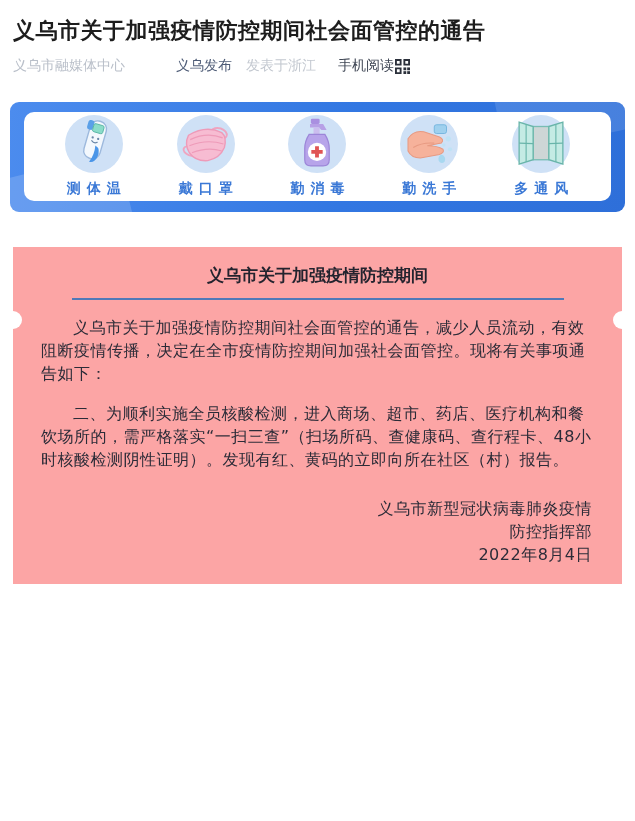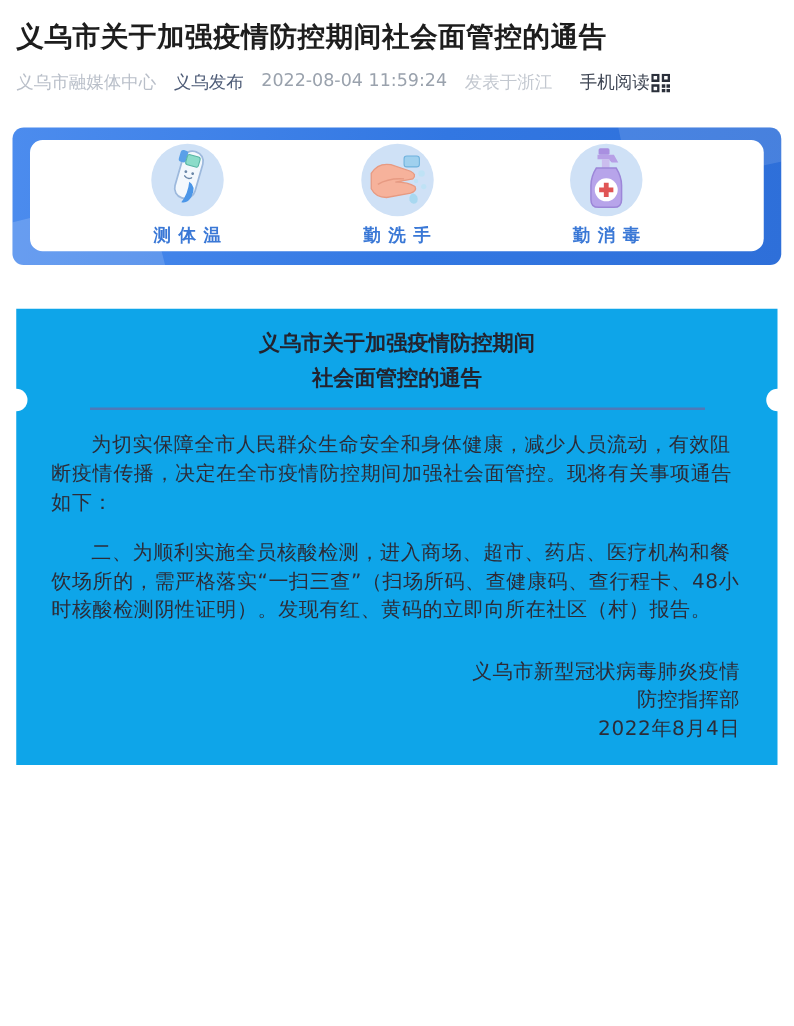--- a/index.html
+++ b/index.html
@@ -14,21 +14,21 @@
     margin: 16px 14px 0 13px;
     font-size: 22px; font-weight: bold; color: #1d1d1d;
     letter-spacing: 0.5px; line-height: 30px;
   }
   .meta-row {
     margin: 11px 14px 0 13px;
     font-size: 14px; display: flex; gap: 14px;
     white-space: nowrap;
   }
   .meta-source   { color: #b9bfc9; }
-  .meta-account  { color: #4e5c77; cursor: pointer; }
+  .meta-account  { color: #4e5c77; cursor: pointer; margin-left: 37px; }
   .meta-time     { color: #9aa2ad; }
   .meta-location { color: #c3c8d0; }
   .meta-mobile   { color: #3f4654; margin-left: 8px; display: flex; align-items: center; gap: 1px; cursor: pointer; }
   .qr-glyph { display: inline-block; line-height: 0; }
   
   .banner {
     position: relative; margin: 27px 10px 0 10px; height: 110px;
     border-radius: 9px; overflow: hidden;
     background: linear-gradient(100deg, #4c8cee 0%, #3277e2 55%, #2e6fd9 100%);
   }
@@ -55,21 +55,21 @@
   }
   .icon-circle svg { width: 56px; height: 56px; overflow: visible; }
   .banner-label {
     margin-top: 7px; font-size: 14px; font-weight: bold; color: #3a78d6;
     letter-spacing: 6px; margin-right: -6px; 
   }
   
   .notice-box {
     position: relative;
     margin: 35px auto 0; width: 609px;
-    background: #0ea5e9;
+    background: #fca5a5;
     padding: 14px 28px 18px 28px;
   }
   .notch { position: absolute; width: 18px; height: 18px; border-radius: 50%; background: #ffffff; top: 64px; }
   .notch-left  { left: -9px; }
   .notch-right { right: -9px; }
   .notice-title {
     text-align: center; font-size: 17px; font-weight: bold; color: #23232e;
     line-height: 28px;
   }
   .notice-divider {
@@ -85,21 +85,20 @@
   .signature div { letter-spacing: 0.5px; }
 </style>
 </head>
 <body>
 
 <h1 class="article-title">义乌市关于加强疫情防控期间社会面管控的通告</h1>
 
 <div class="meta-row">
   <span class="meta-source">义乌市融媒体中心</span>
   <span class="meta-account">义乌发布</span>
-  <span class="meta-time">2022-08-04 11:59:24</span>
   <span class="meta-location">发表于浙江</span>
   <span class="meta-mobile">
     <span>手机阅读</span>
     <span class="qr-glyph">
       <svg width="15" height="15" viewBox="0 0 16 16">
         <g fill="#2b303b">
           <path d="M0 0h7v7H0zM2 2h3v3H2z" fill-rule="evenodd"></path>
           <path d="M9 0h7v7H9zM11 2h3v3h-3z" fill-rule="evenodd"></path>
           <path d="M0 9h7v7H0zM2 11h3v3H2z" fill-rule="evenodd"></path>
           <rect x="9" y="9" width="3" height="3"></rect>
@@ -125,67 +124,93 @@
             <circle cx="29" cy="25" r="1.3" fill="#6a87a8"></circle>
               <circle cx="35.5" cy="25" r="1.3" fill="#6a87a8"></circle>
             <path d="M29 29 q3.3 2.8 6.6 0" stroke="#6a87a8" fill="none" stroke-width="1.3" stroke-linecap="round"></path>
             <path d="M34.5 33 q7.5 2 5.8 12.5 q-1.6 7.5 -7.6 7.5 q3.8 -9.5 1.8 -20z" fill="#4b96e8"></path>
           </g>
         </svg>
       </div>
       <div class="banner-label">测体温</div>
     </div>
 
+    <div class="banner-item">
+      <div class="icon-circle">
+        <svg viewBox="0 0 64 64">
+          <ellipse cx="47" cy="20" rx="9" ry="6" fill="none" stroke="#efA5c0" stroke-width="2.2" transform="rotate(18 47 20)"></ellipse>
+          <ellipse cx="14" cy="40" rx="8" ry="5" fill="none" stroke="#efa5c0" stroke-width="2.2" transform="rotate(20 14 40)"></ellipse>
+          <path d="M12 22 Q32 10 50 19 Q56 24 53 36 Q48 48 34 51 Q20 52 13 42 Q7 32 12 22 Z" fill="#f7bcd2" stroke="#ee9bb9" stroke-width="1.6"></path>
+          <path d="M14 27 Q33 18 51 25" stroke="#ee9bb9" stroke-width="1.4" fill="none"></path>
+          <path d="M13 34 Q33 26 52 32" stroke="#ee9bb9" stroke-width="1.4" fill="none"></path>
+          <path d="M16 42 Q34 35 50 40" stroke="#ee9bb9" stroke-width="1.4" fill="none"></path>
+        </svg>
+      </div>
+      <div class="banner-label">戴口罩</div>
+    </div>
+
+    <div class="banner-item">
+      <div class="icon-circle">
+        <svg viewBox="0 0 64 64">
+          <rect x="25" y="3" width="10" height="6" rx="1.5" fill="#a98fe0"></rect>
+          <path d="M24 9 h15 l4 7 h-6 l-3 -3 h-10 z" fill="#b7a0e6"></path>
+          <rect x="28" y="13" width="7" height="8" fill="#cbbdee"></rect>
+          <path d="M23 21 q-5 8 -5 16 v13 q0 7 7 7 h14 q7 0 7 -7 v-13 q0 -8 -5 -16 z" fill="#b7a4ea" stroke="#9c86d8" stroke-width="1.4"></path>
+          <circle cx="32" cy="41" r="10.5" fill="#ffffff"></circle>
+          <path d="M29.8 34.5 h4.4 v4.3 h4.3 v4.4 h-4.3 v4.3 h-4.4 v-4.3 h-4.3 v-4.4 h4.3 z" fill="#e05555"></path>
+        </svg>
+      </div>
+      <div class="banner-label">勤消毒</div>
+    </div>
 
     <div class="banner-item">
       <div class="icon-circle">
         <svg viewBox="0 0 64 64">
           <rect x="38" y="10" width="14" height="10" rx="2.5" fill="#9fd0ee" stroke="#6fb2dd" stroke-width="1"></rect>
           <circle cx="54" cy="26" r="3" fill="#bfe2f5"></circle>
           <circle cx="49" cy="33" r="2" fill="#bfe2f5"></circle>
           <circle cx="56" cy="38" r="2.4" fill="#bfe2f5"></circle>
           <path d="M8 26 Q14 16 26 18 L44 24 Q50 27 46 31 L30 34 Q42 34 48 38 Q50 42 44 44 L22 48 Q12 48 8 40 Z" fill="#f6b29b" stroke="#e79a82" stroke-width="1.2"></path>
           <path d="M14 36 Q24 30 38 31" stroke="#e79a82" stroke-width="1.2" fill="none"></path>
           <path d="M46 44 Q52 46 50 52 Q46 56 43 51 Q42 46 46 44z" fill="#a8d8f0"></path>
         </svg>
       </div>
       <div class="banner-label">勤洗手</div>
     </div>
 
     <div class="banner-item">
       <div class="icon-circle">
         <svg viewBox="0 0 64 64">
-          <rect x="25" y="3" width="10" height="6" rx="1.5" fill="#a98fe0"></rect>
-          <path d="M24 9 h15 l4 7 h-6 l-3 -3 h-10 z" fill="#b7a0e6"></path>
-          <rect x="28" y="13" width="7" height="8" fill="#cbbdee"></rect>
-          <path d="M23 21 q-5 8 -5 16 v13 q0 7 7 7 h14 q7 0 7 -7 v-13 q0 -8 -5 -16 z" fill="#b7a4ea" stroke="#9c86d8" stroke-width="1.4"></path>
-          <circle cx="32" cy="41" r="10.5" fill="#ffffff"></circle>
-          <path d="M29.8 34.5 h4.4 v4.3 h4.3 v4.4 h-4.3 v4.3 h-4.4 v-4.3 h-4.3 v-4.4 h4.3 z" fill="#e05555"></path>
-        </svg>
-      </div>
-      <div class="banner-label">勤消毒</div>
-    </div>
-
+          <rect x="23" y="12" width="18" height="38" fill="#cdd6d6" stroke="#79bdb4" stroke-width="1.5"></rect>
+          <polygon points="7,7 23,12 23,50 7,55" fill="#c4ebe4" stroke="#69b5aa" stroke-width="1.5"></polygon>
+          <line x1="7" y1="31" x2="23" y2="31.5" stroke="#69b5aa" stroke-width="1.3"></line>
+          <line x1="15" y1="9.5" x2="15" y2="52.5" stroke="#69b5aa" stroke-width="1.3"></line>
+          <polygon points="41,12 57,7 57,55 41,50" fill="#c4ebe4" stroke="#69b5aa" stroke-width="1.5"></polygon>
+          <line x1="41" y1="31.5" x2="57" y2="31" stroke="#69b5aa" stroke-width="1.3"></line>
+          <line x1="49" y1="9.5" x2="49" y2="52.5" stroke="#69b5aa" stroke-width="1.3"></line>
+        </svg>
+      </div>
+      <div class="banner-label">多通风</div>
+    </div>
 
   </div>
 </div>
 
 <div class="notice-box">
   <span class="notch notch-left"></span>
   <span class="notch notch-right"></span>
 
   <div class="notice-title">
     <div>义乌市关于加强疫情防控期间</div>
-    <div>社会面管控的通告</div>
   </div>
 
   <div class="notice-divider"></div>
 
   <div class="notice-body">
-    <p>为切实保障全市人民群众生命安全和身体健康，减少人员流动，有效阻断疫情传播，决定在全市疫情防控期间加强社会面管控。现将有关事项通告如下：</p>
+    <p>义乌市关于加强疫情防控期间社会面管控的通告，减少人员流动，有效阻断疫情传播，决定在全市疫情防控期间加强社会面管控。现将有关事项通告如下：</p>
     <p>二、为顺利实施全员核酸检测，进入商场、超市、药店、医疗机构和餐饮场所的，需严格落实“一扫三查”（扫场所码、查健康码、查行程卡、48小时核酸检测阴性证明）。发现有红、黄码的立即向所在社区（村）报告。</p>
   </div>
 
   <div class="signature">
     <div>义乌市新型冠状病毒肺炎疫情</div>
     <div>防控指挥部</div>
     <div>2022年8月4日</div>
   </div>
 </div>
 

